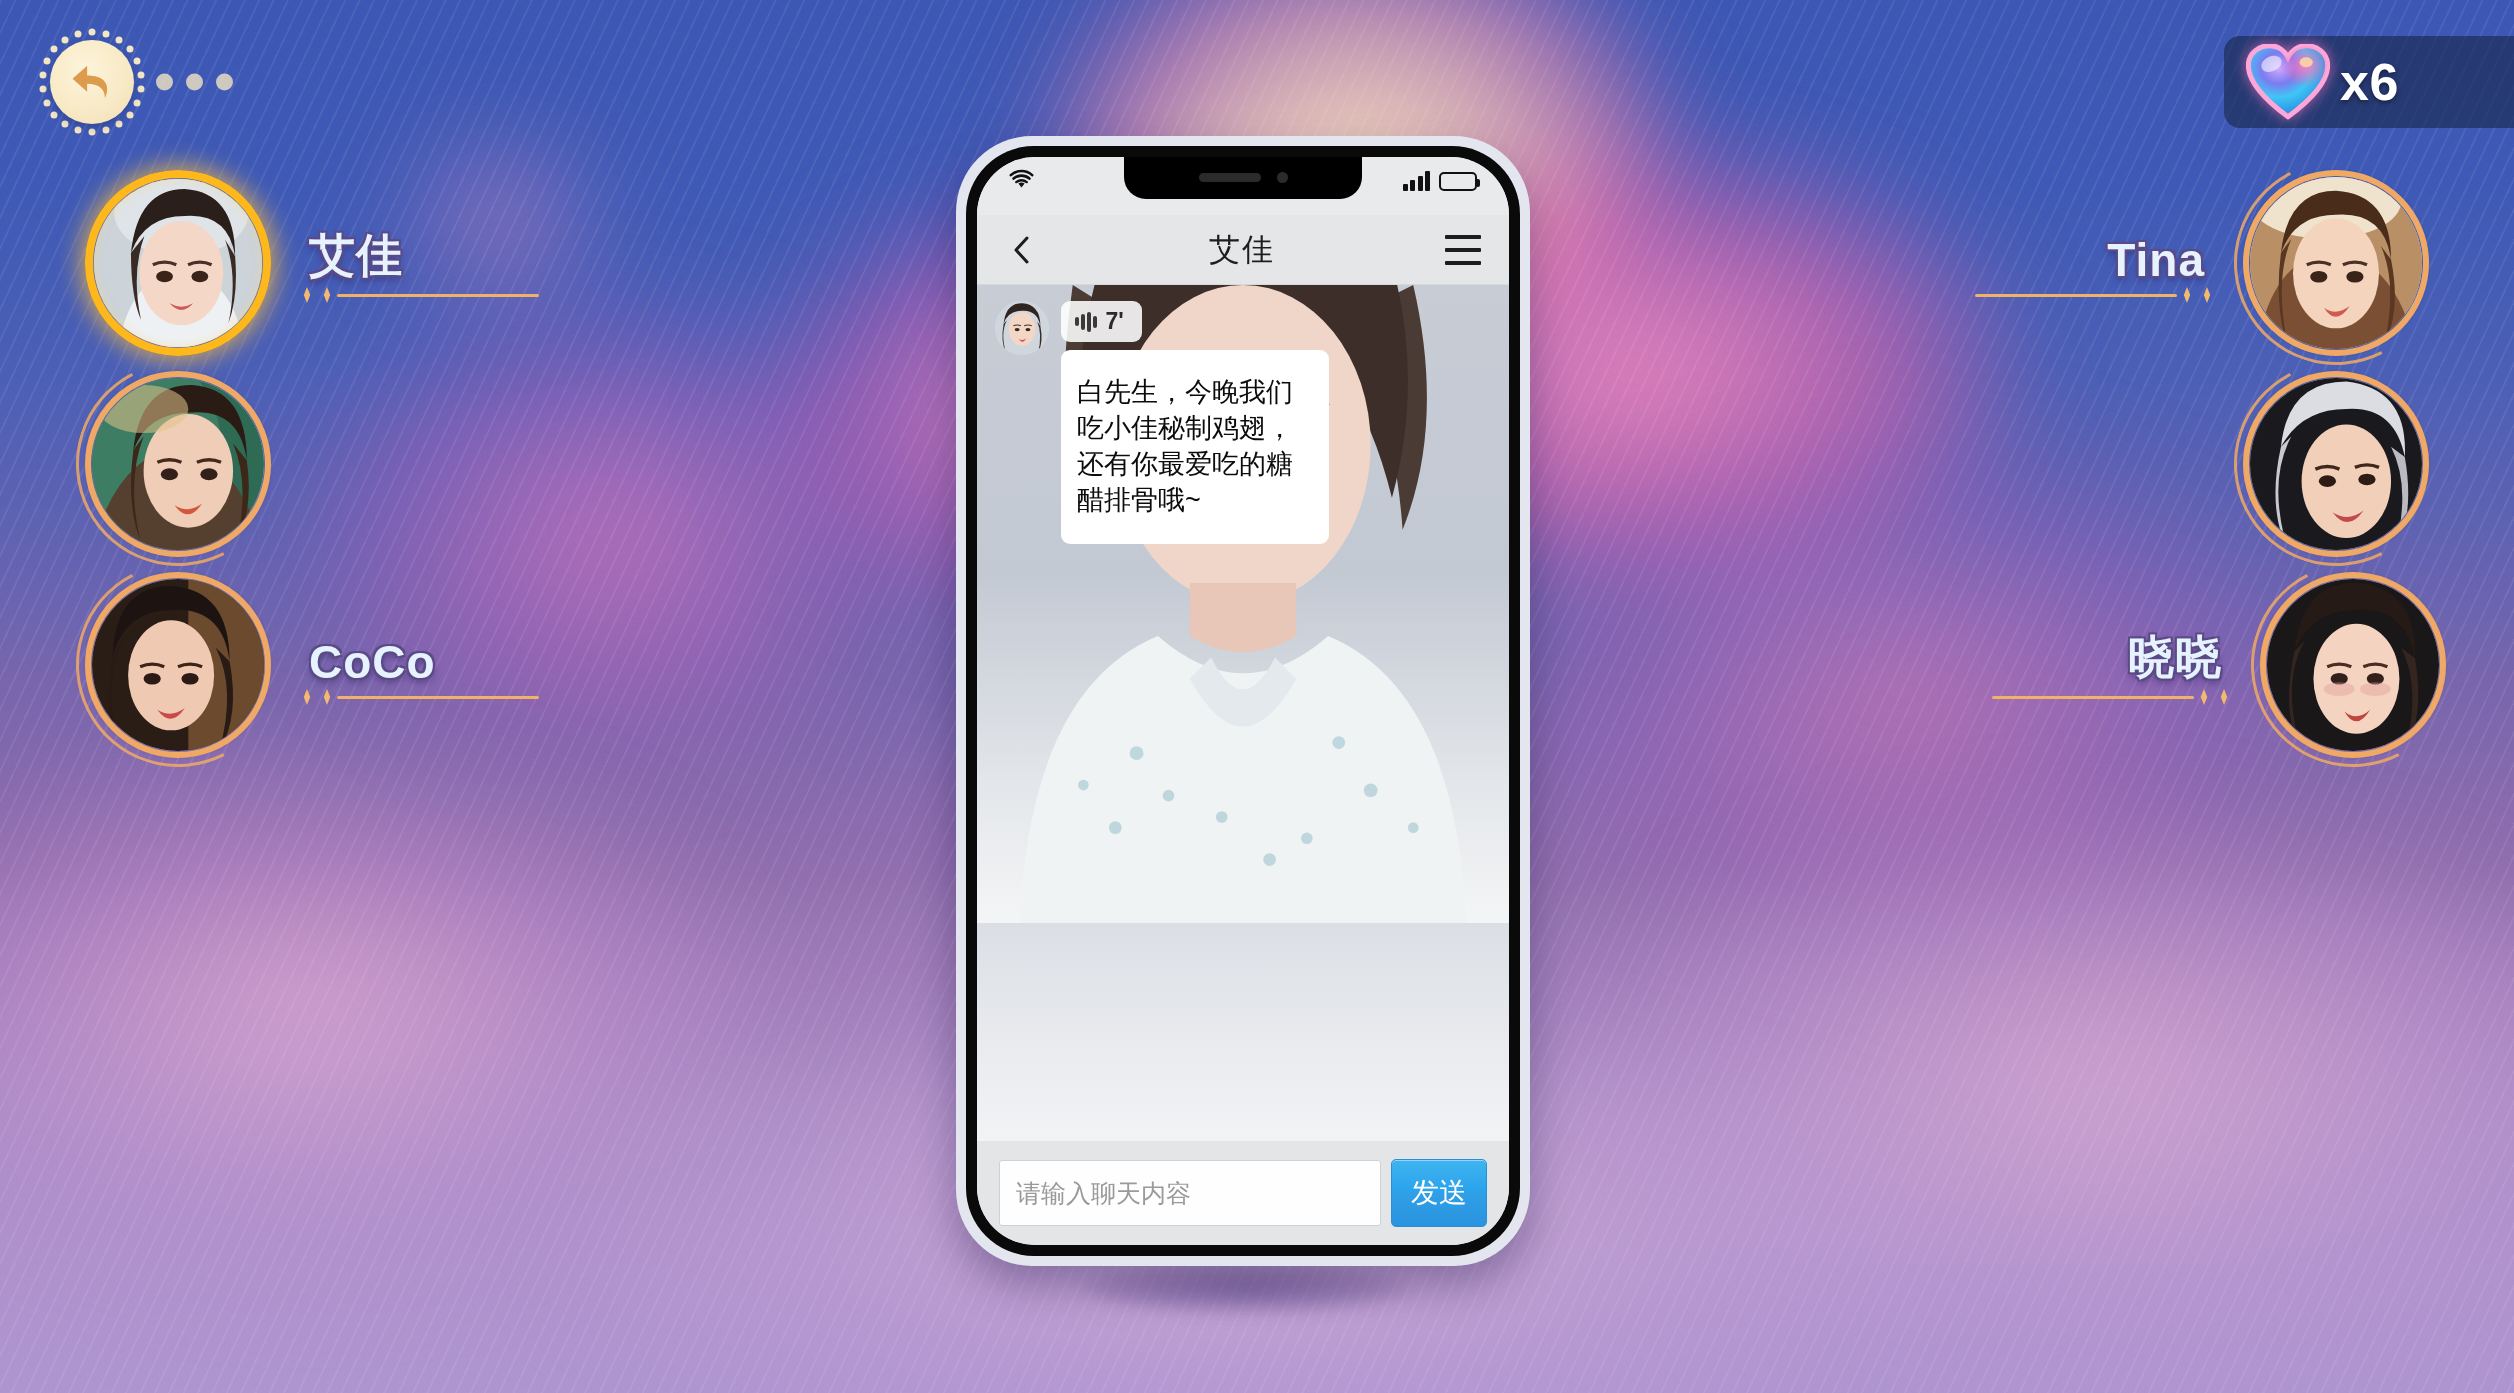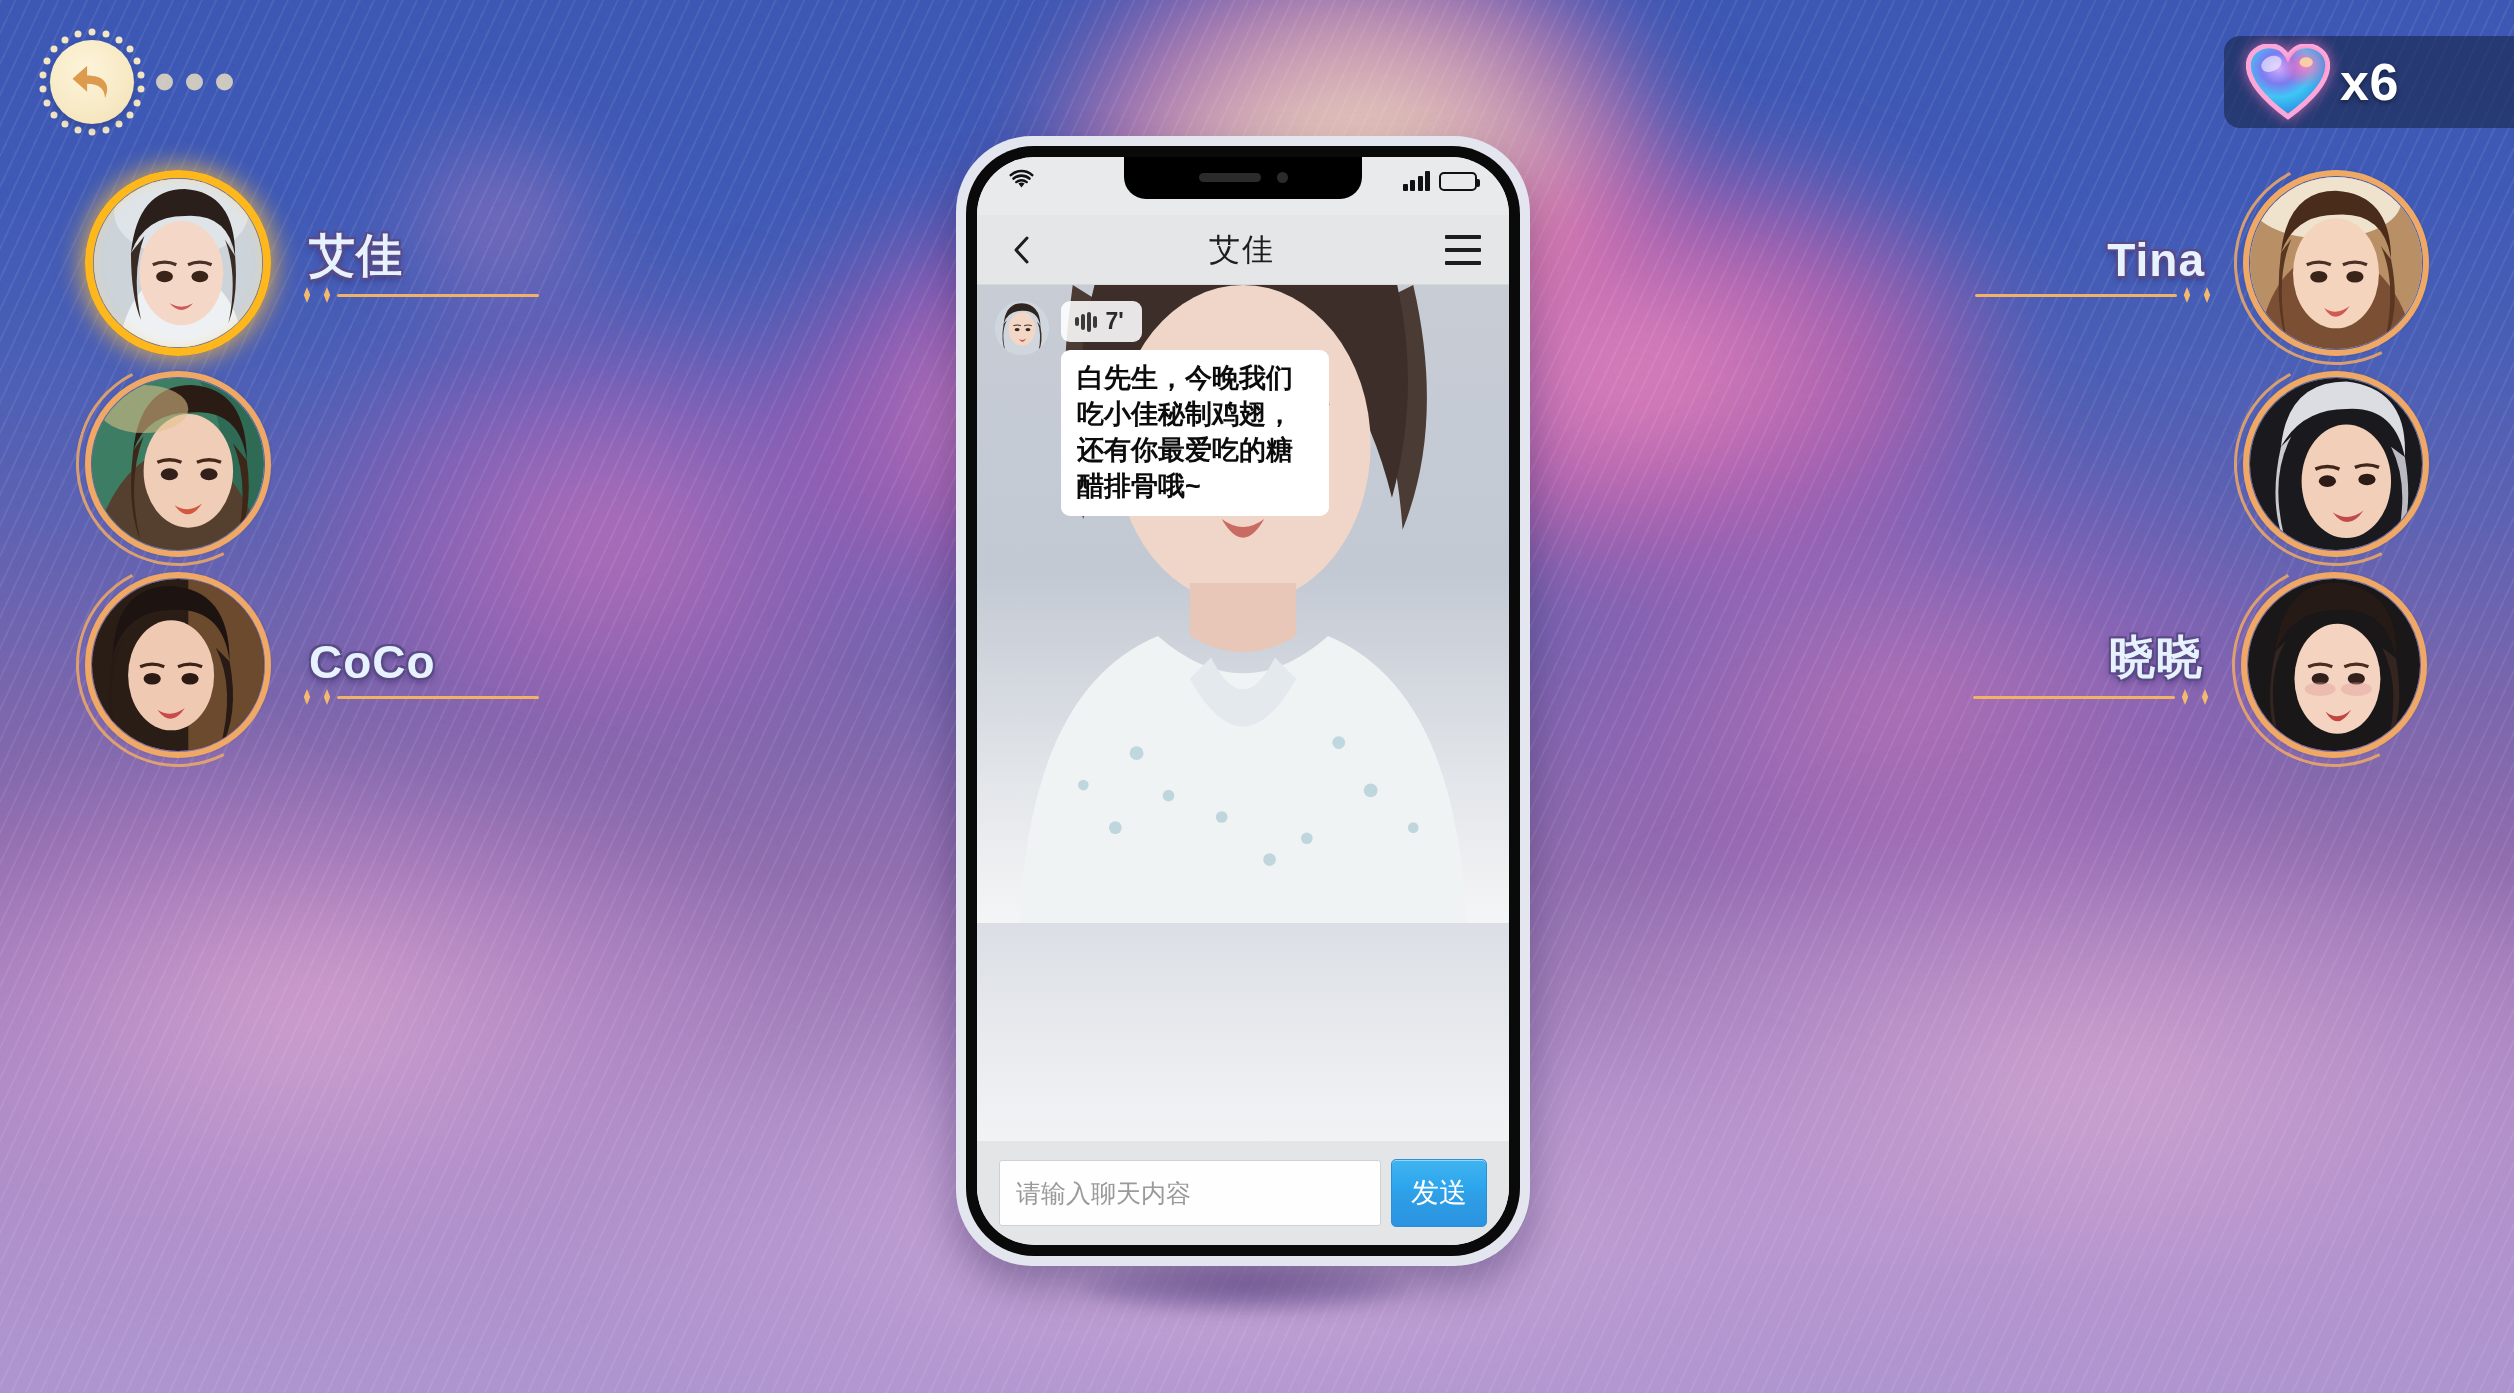--- a/index.html
+++ b/index.html
@@ -236,23 +236,23 @@
     padding:7px 18px 7px 14px; display:flex; align-items:center; gap:9px;
   }
   .voice-bubble .wave { display:flex; align-items:center; gap:2.5px; height:20px; }
   .voice-bubble .wave i { display:block; width:3.5px; background:#3a3a3a; border-radius:2px; }
   .voice-bubble .wave i:nth-child(1){height:9px}
   .voice-bubble .wave i:nth-child(2){height:16px}
   .voice-bubble .wave i:nth-child(3){height:20px}
   .voice-bubble .wave i:nth-child(4){height:12px}
   .voice-bubble .dur { font-size:23px; color:#2a2a2a; font-weight:bold; }
   .bubble-in {
-    background:#fff; color:#0c0c0c; font-weight:bold;
+    background:#fff; color:#0c0c0c; font-weight:normal;
     font-size:27px; line-height:1.33;
-    padding:11px 16px; border-radius:9px; max-width:268px;
+    padding:25px 16px; border-radius:9px; max-width:268px;
   }
 
   
   .input-bar {
     flex:0 0 auto; height:104px; background:#e4e5e7;
     display:flex; align-items:center; gap:10px;
     padding:0 22px;
   }
   .chat-input {
     flex:1 1 auto; height:66px; background:#fefefe;
@@ -480,21 +480,21 @@
         <ellipse cx="68" cy="59" rx="5" ry="3.4" fill="#2d1c15"></ellipse>
         <path d="M38 53 Q45 50 52 53" stroke="#3f271c" stroke-width="2" fill="none"></path>
         <path d="M61 52 Q68 49 75 52" stroke="#3f271c" stroke-width="2" fill="none"></path>
         <path d="M48 78 Q57 84 66 77 Q57 90 48 78 Z" fill="#c34a4a"></path>
       </svg>
     </div>
     <div class="avatar-ring"></div>
   </div>
 </div>
 
-<div class="char right" style="right:87px; top:572px;">
+<div class="char right" style="right:68px; top:572px;">
   <div class="avatar-wrap">
     <div class="avatar-outer-arc"></div>
     <div class="avatar-photo">
       <svg class="face" viewBox="0 0 100 100" preserveAspectRatio="xMidYMid slice">
         <rect width="100" height="100" fill="#191717"></rect>
         <ellipse cx="52" cy="58" rx="25" ry="32" fill="#f4d3c0"></ellipse>
         <path d="M16 42 Q20 2 52 2 Q88 6 86 46 Q80 16 52 18 Q26 18 16 42 Z" fill="#251a15"></path>
         <path d="M16 42 Q8 78 20 100 Q8 60 22 36 Z" fill="#342520"></path>
         <path d="M86 46 Q92 80 80 100 Q90 64 78 40 Z" fill="#342520"></path>
         <ellipse cx="42" cy="58" rx="5" ry="3.4" fill="#32201a"></ellipse>

